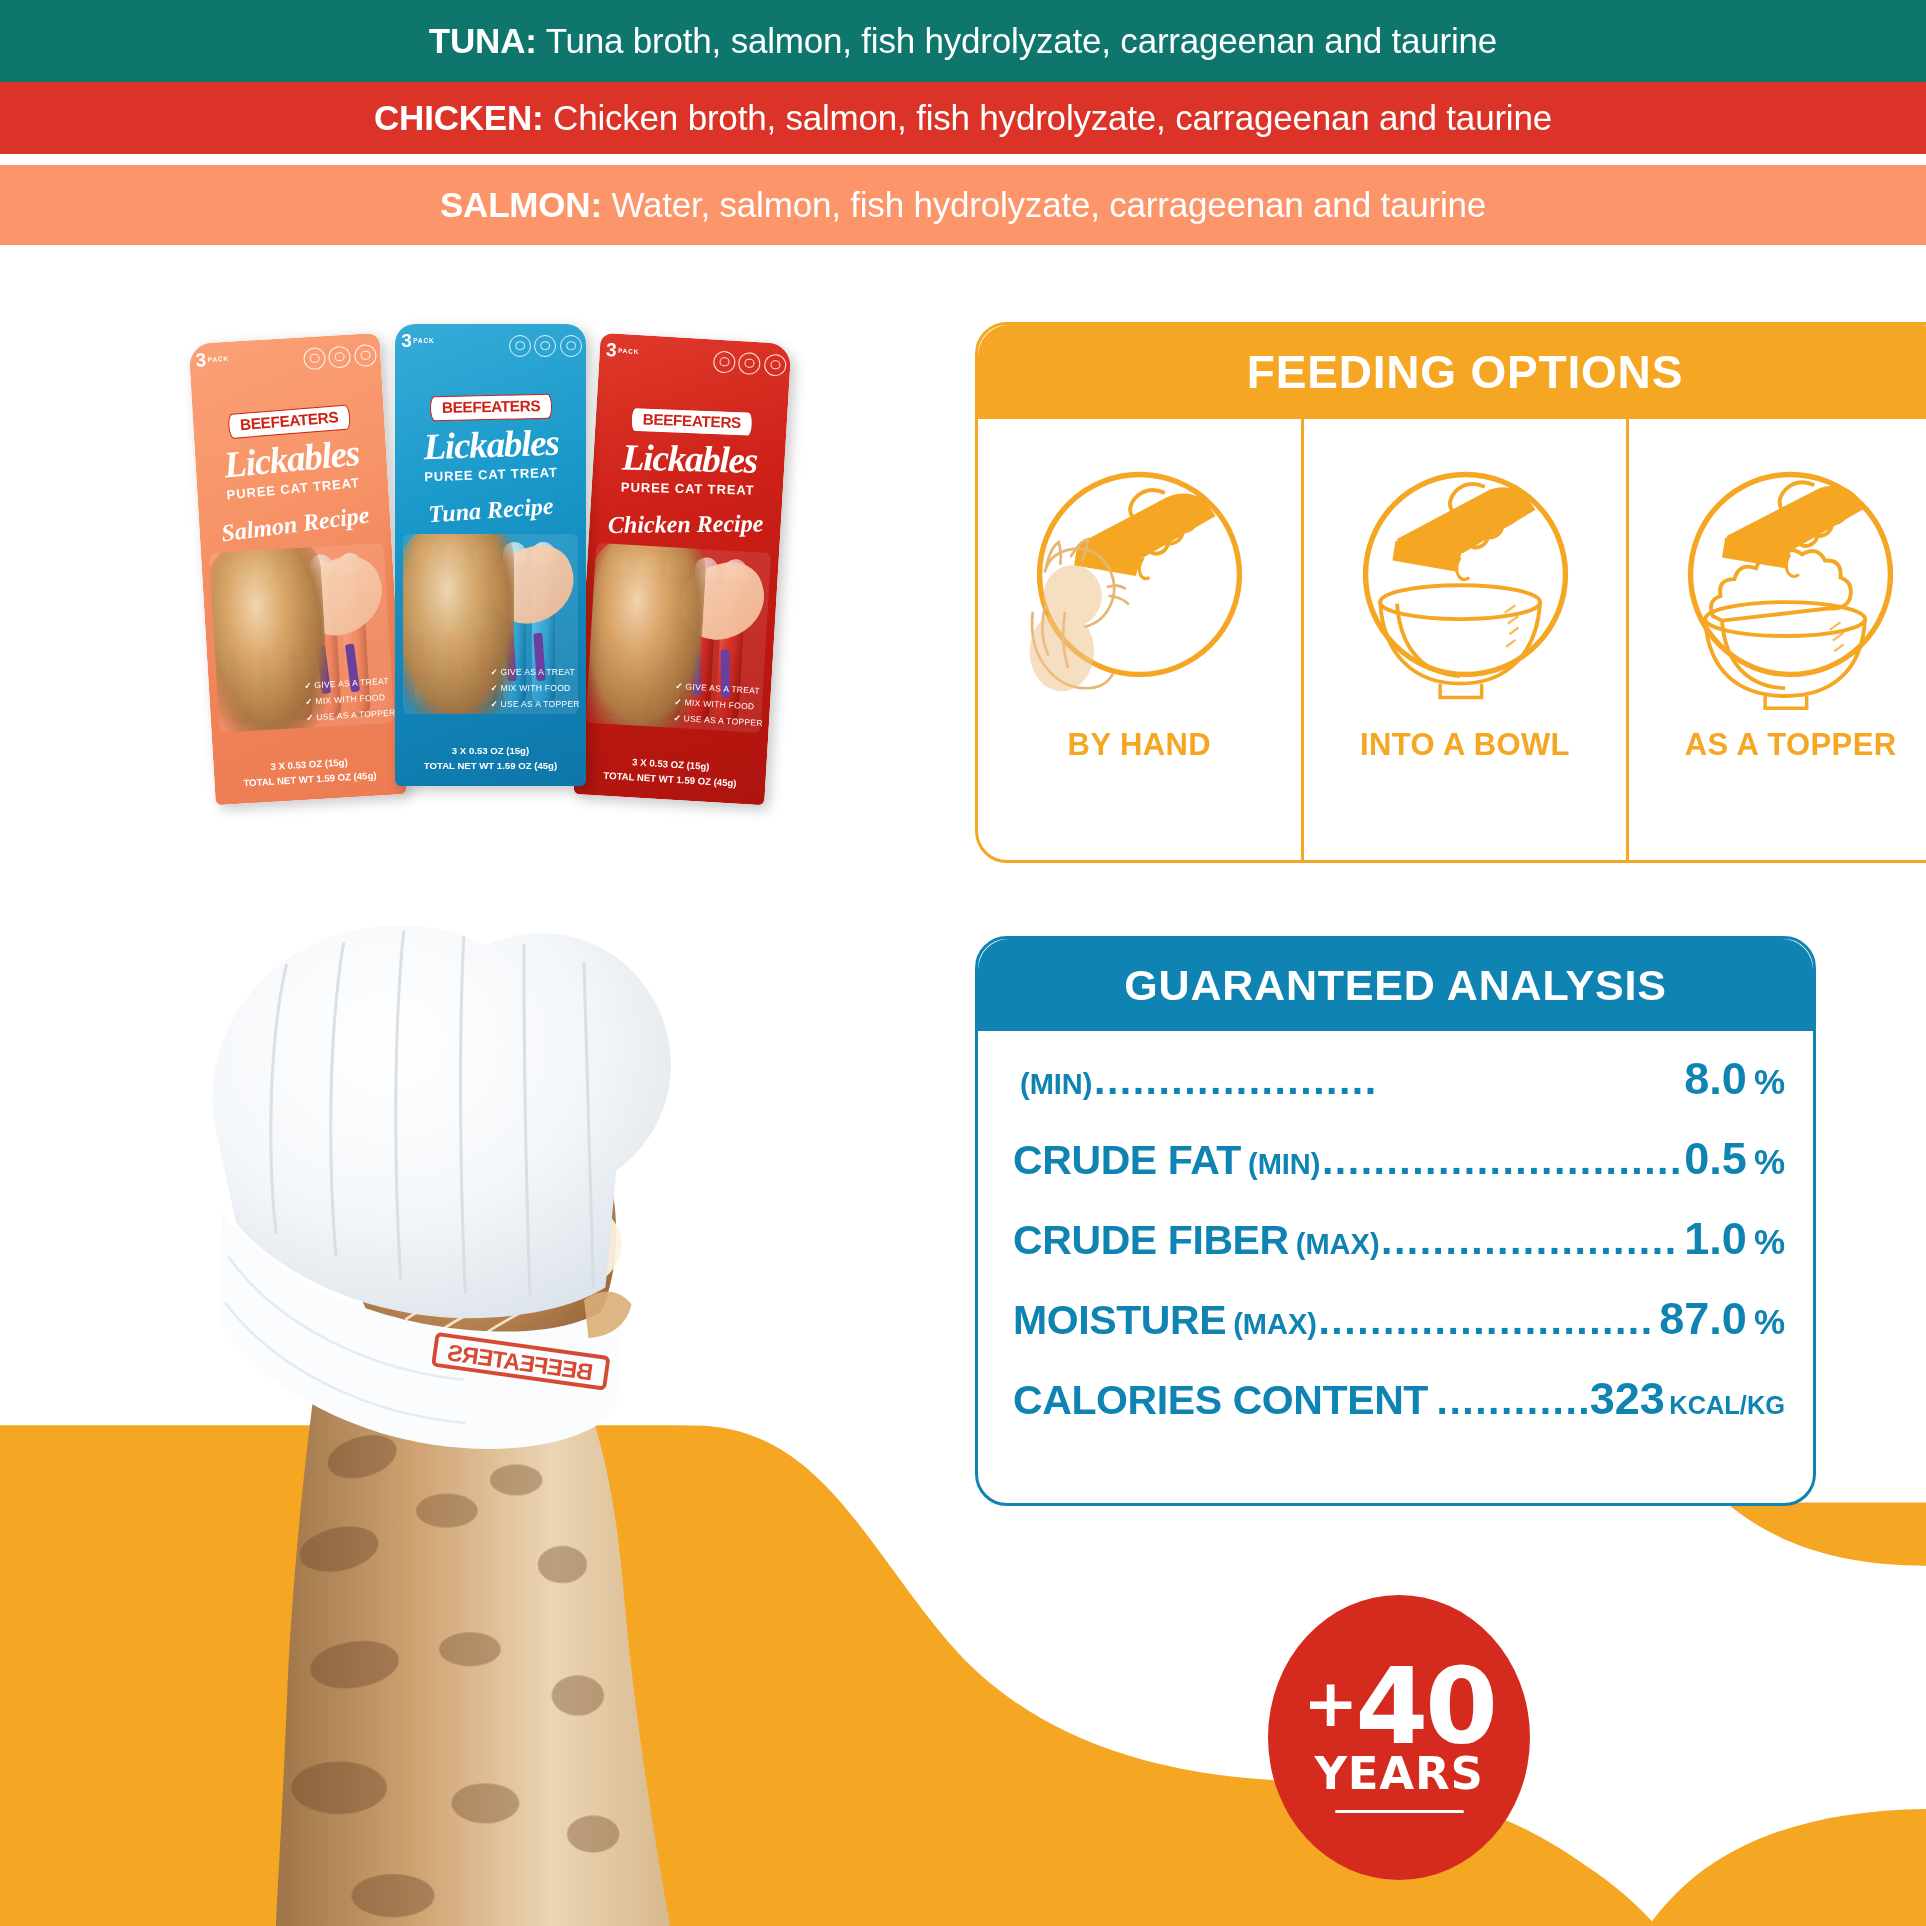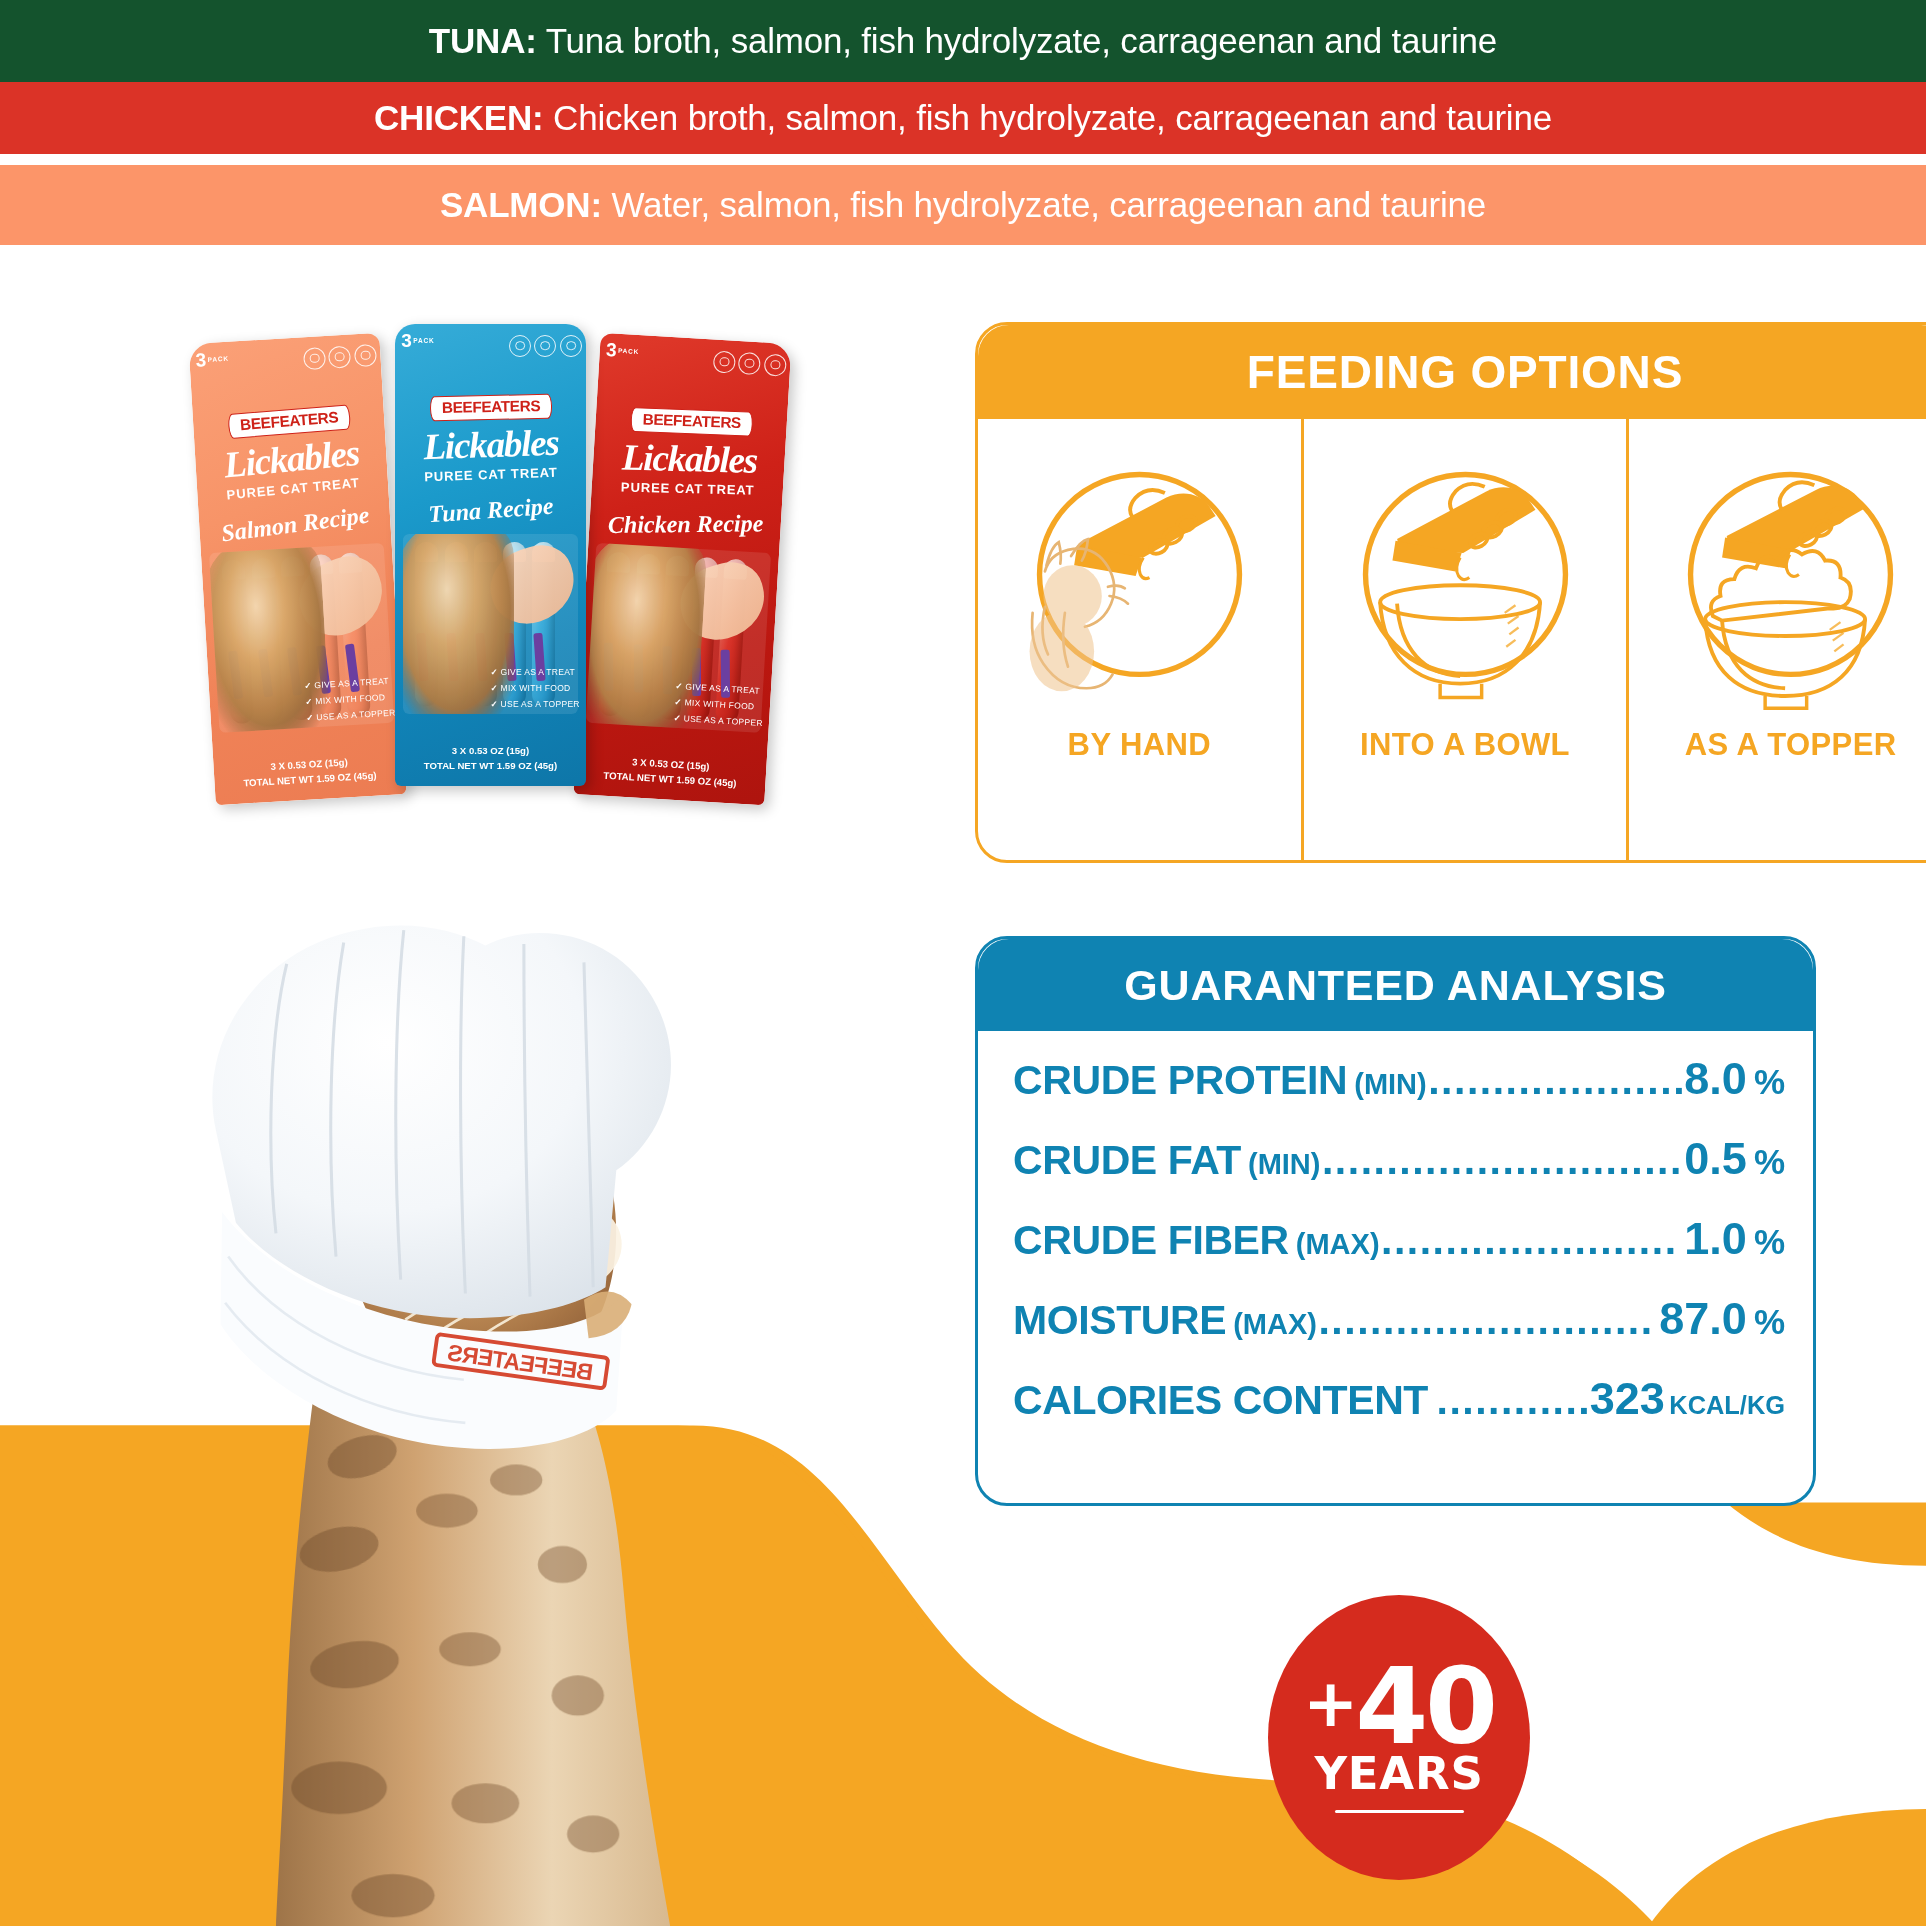--- a/index.html
+++ b/index.html
@@ -1,21 +1,21 @@
 <!DOCTYPE html>
 <html style="font-size:12.3px"><head>
 <meta charset="utf-8">
 <style>
   html,body{margin:0;padding:0;background:#fff;}
   body{width:1926px;height:1926px;position:relative;overflow:hidden;
        font-family:"Liberation Sans",sans-serif;}
 
   
   .band{position:absolute;left:0;width:1926px;display:flex;align-items:center;justify-content:center;}
-  .band-tuna{top:0;height:82px;background:#14532d;}
+  .band-tuna{top:0;height:82px;background:#0f766e;}
   .band-chicken{top:82px;height:72px;background:#DB3327;}
   .band-salmon{top:165px;height:80px;background:#FC9569;}
   .band-text{color:#fff;font-size:35px;letter-spacing:-0.2px;white-space:nowrap;}
   .band-text .flav{font-weight:bold;}
 
   
   .packs{position:absolute;left:202px;top:324px;width:593px;height:501px;}
   .pack{position:absolute;width:191px;height:462px;overflow:hidden;
         box-shadow:4.6px 4.6px 12.3px rgba(0,0,0,.22);}
   .pack .body{position:absolute;inset:0;}
@@ -508,21 +508,20 @@
   </div>
 </div>
 
 <div class="panel" id="ga">
   <div class="panel-head">
     <span>GUARANTEED ANALYSIS</span>
   </div>
   <div class="ga-rows">
 
     <div class="ga-row">
-      <span class="ga-label">CRUDE PROTEIN</span>
       <span class="ga-qual">(MIN)</span>
       <span class="ga-dots">......................</span>
       <span class="ga-val">8.0</span>
       <span class="ga-unit pct">%</span>
     </div>
 
     <div class="ga-row">
       <span class="ga-label">CRUDE FAT</span>
       <span class="ga-qual">(MIN)</span>
       <span class="ga-dots">............................</span>

